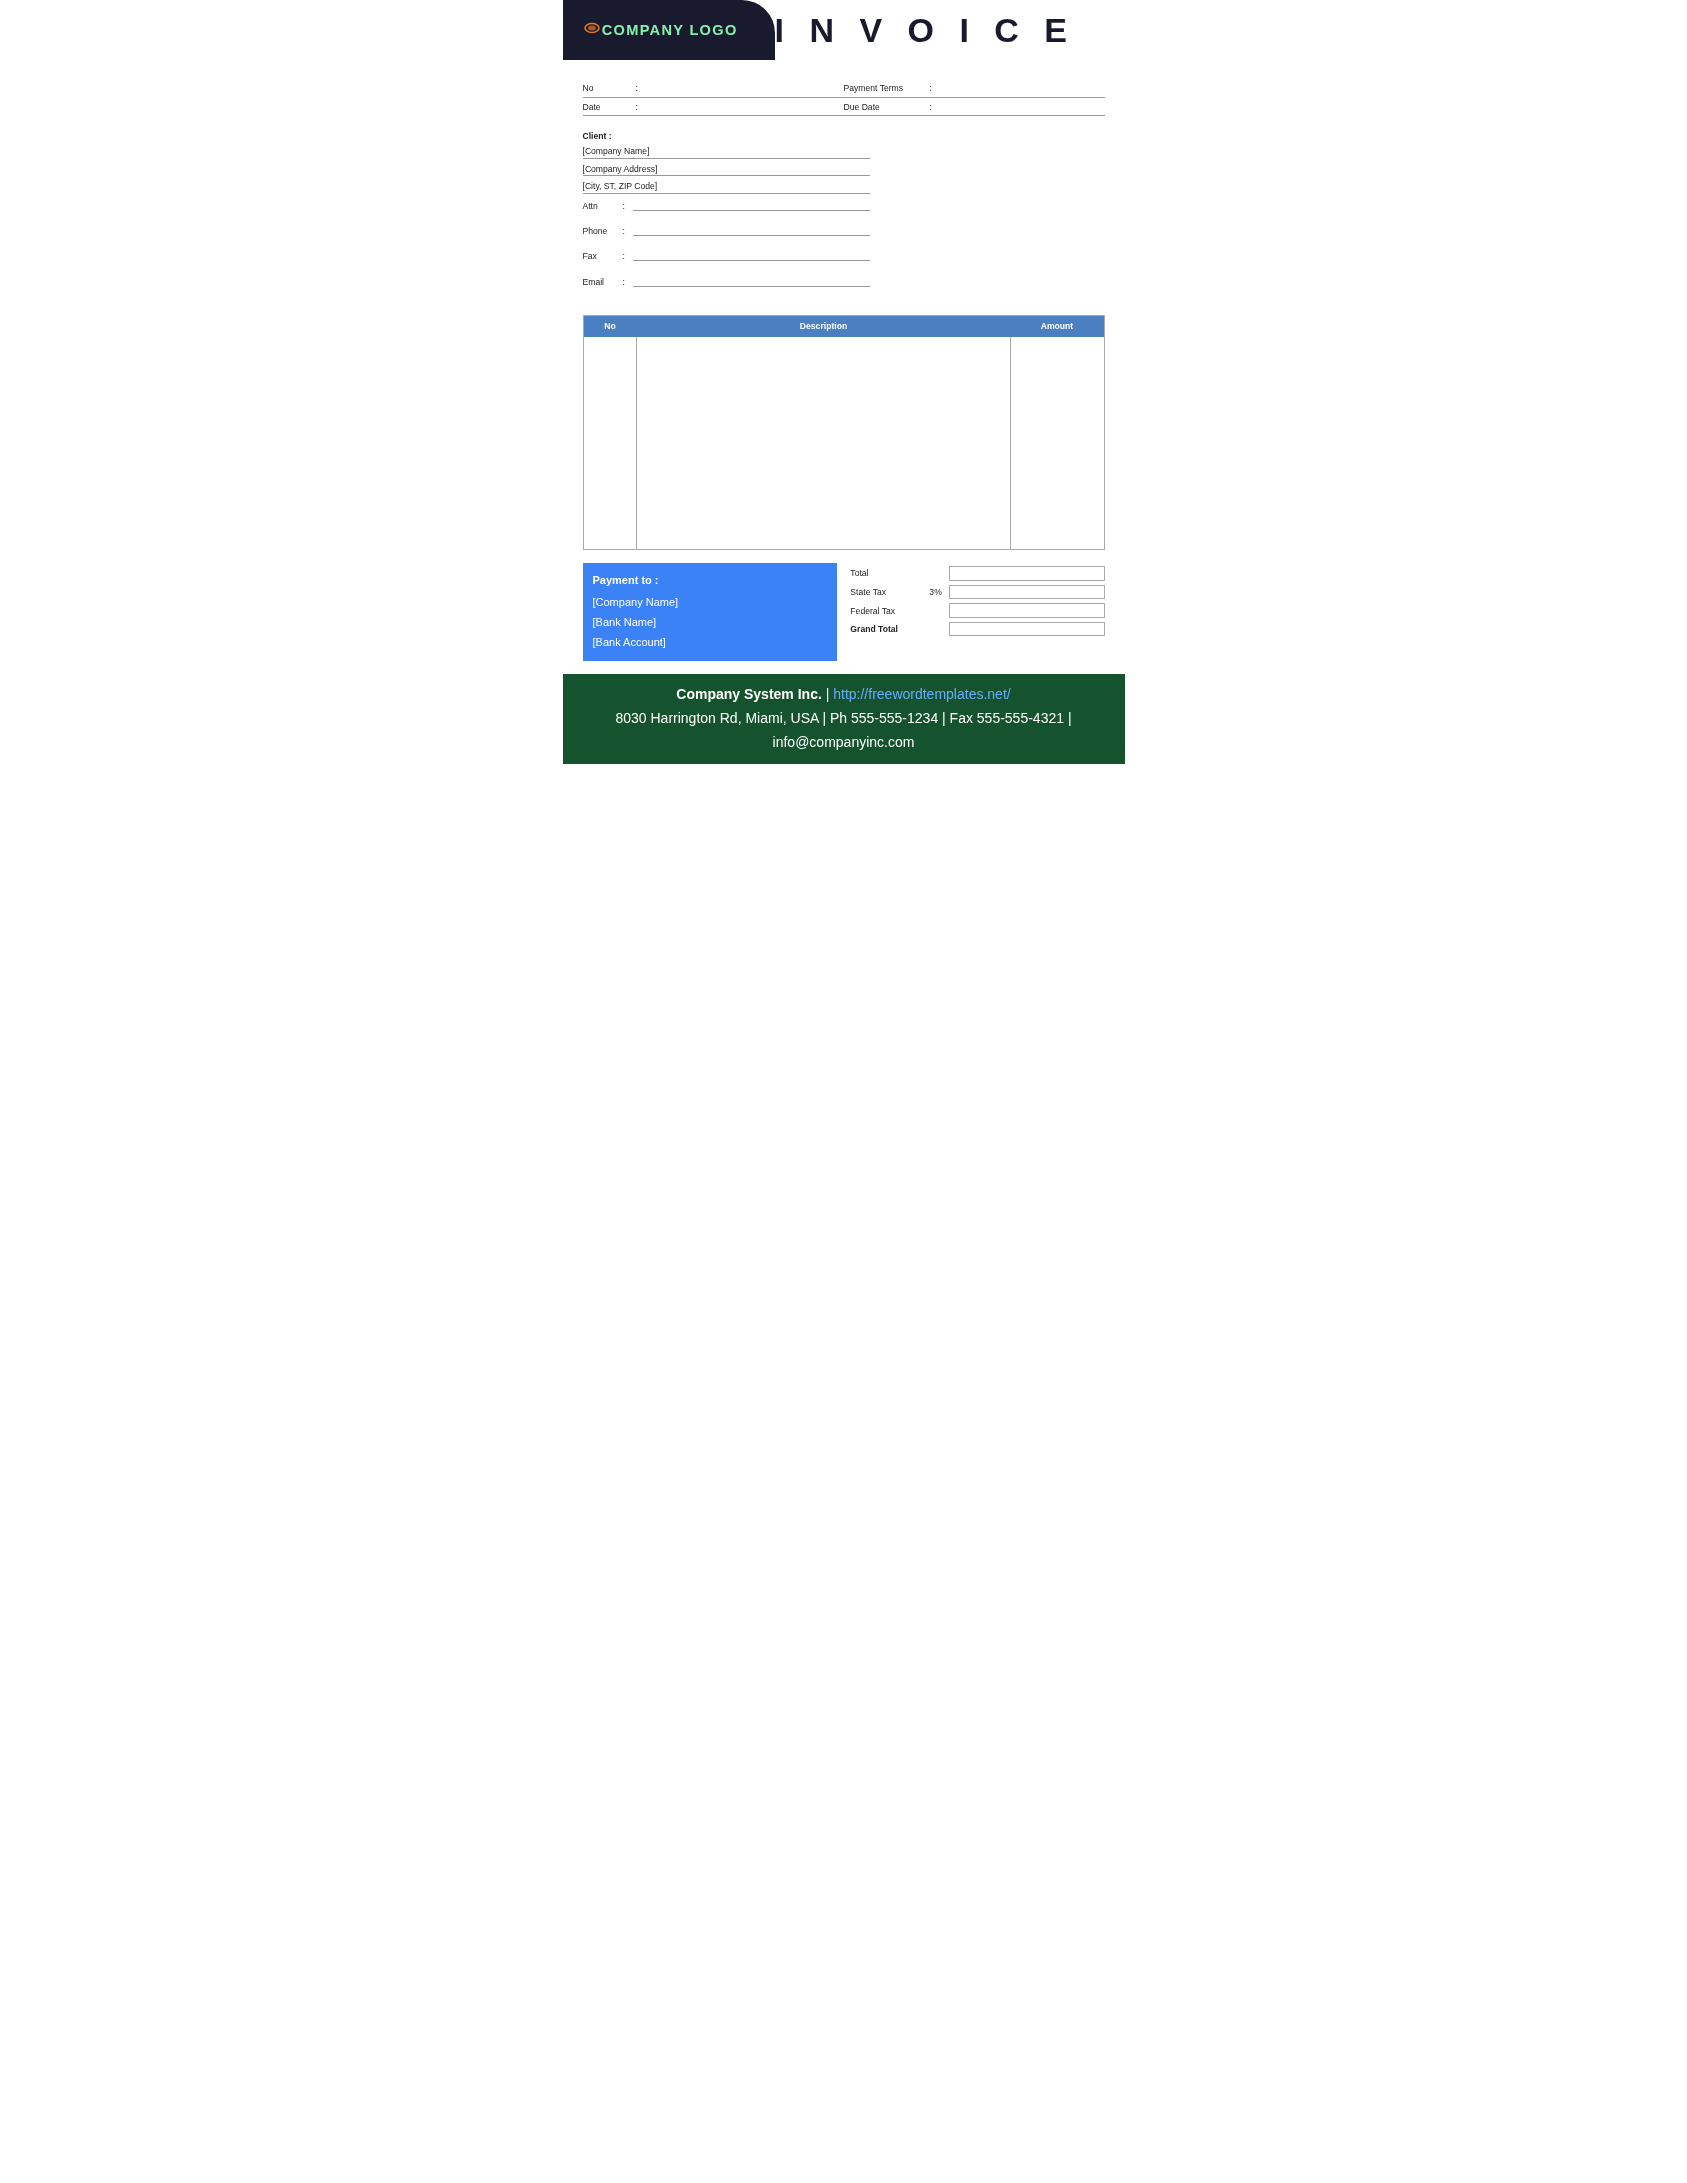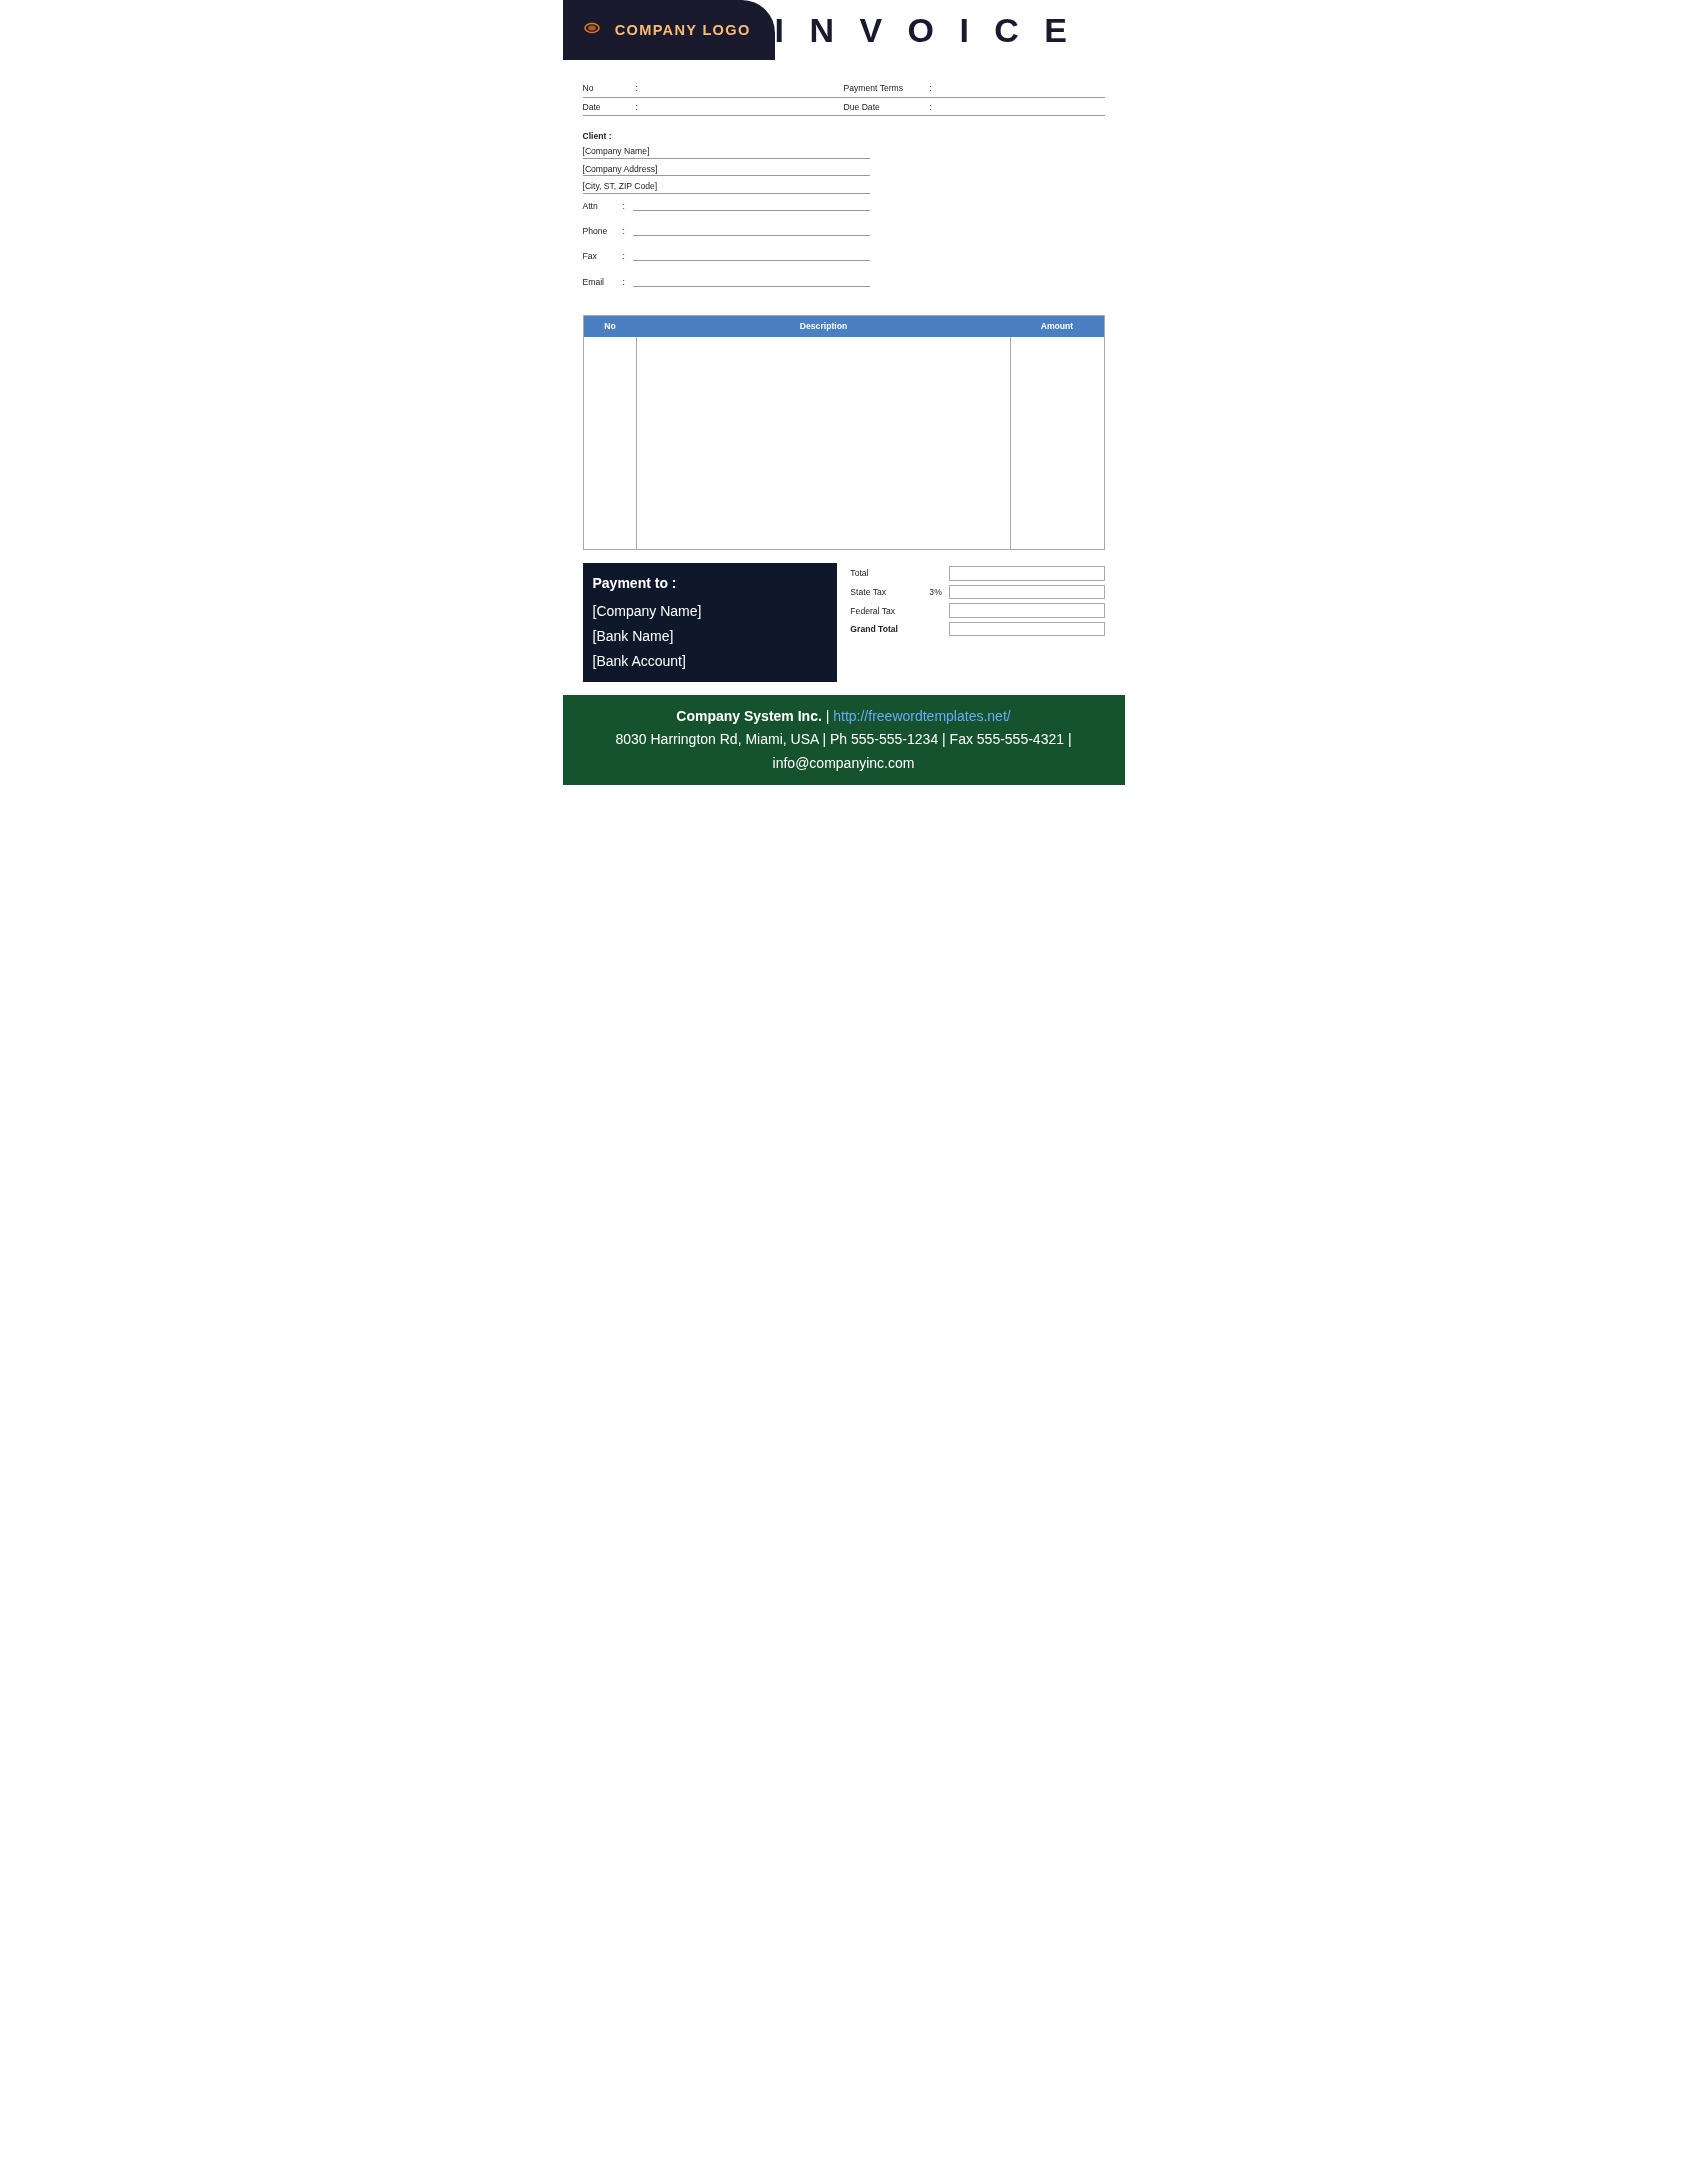--- a/index.html
+++ b/index.html
@@ -22,27 +22,27 @@
     .header-logo {
       background: #1a1a2e;
       width: 212px;
       display: flex;
       align-items: center;
       padding: 0 13.2px;
       border-radius: 0 33px 0 0;
       position: relative;
     }
     .logo-text {
-      color: #fdba74;
+      color: #86efac;
       font-size: 14.6px;
       font-weight: bold;
       letter-spacing: 1.3px;
       display: flex;
       align-items: center;
-      gap: 14px;
+      gap: 1px;
     }
     .logo-icon {
       width: 25px;
       height: 25px;
     }
     .header-invoice {
       flex: 1;
       display: flex;
       align-items: center;
       padding-right: 20px;
@@ -187,24 +187,24 @@
 
     
     .bottom-section {
       padding: 0 20px;
       display: flex;
       gap: 13.2px;
       margin-bottom: 13.2px;
     }
     .payment-box {
       width: 50%;
-      background: #0f172a;
+      background: #3b82f6;
       color: #fff;
       padding: 8px 10px;
-      font-size: 14px;
+      font-size: 11px;
       line-height: 1.8;
     }
     .payment-title {
       font-weight: bold;
       margin-bottom: 2.6px;
     }
     .totals-section {
       width: 50%;
       display: flex;
       flex-direction: column;

